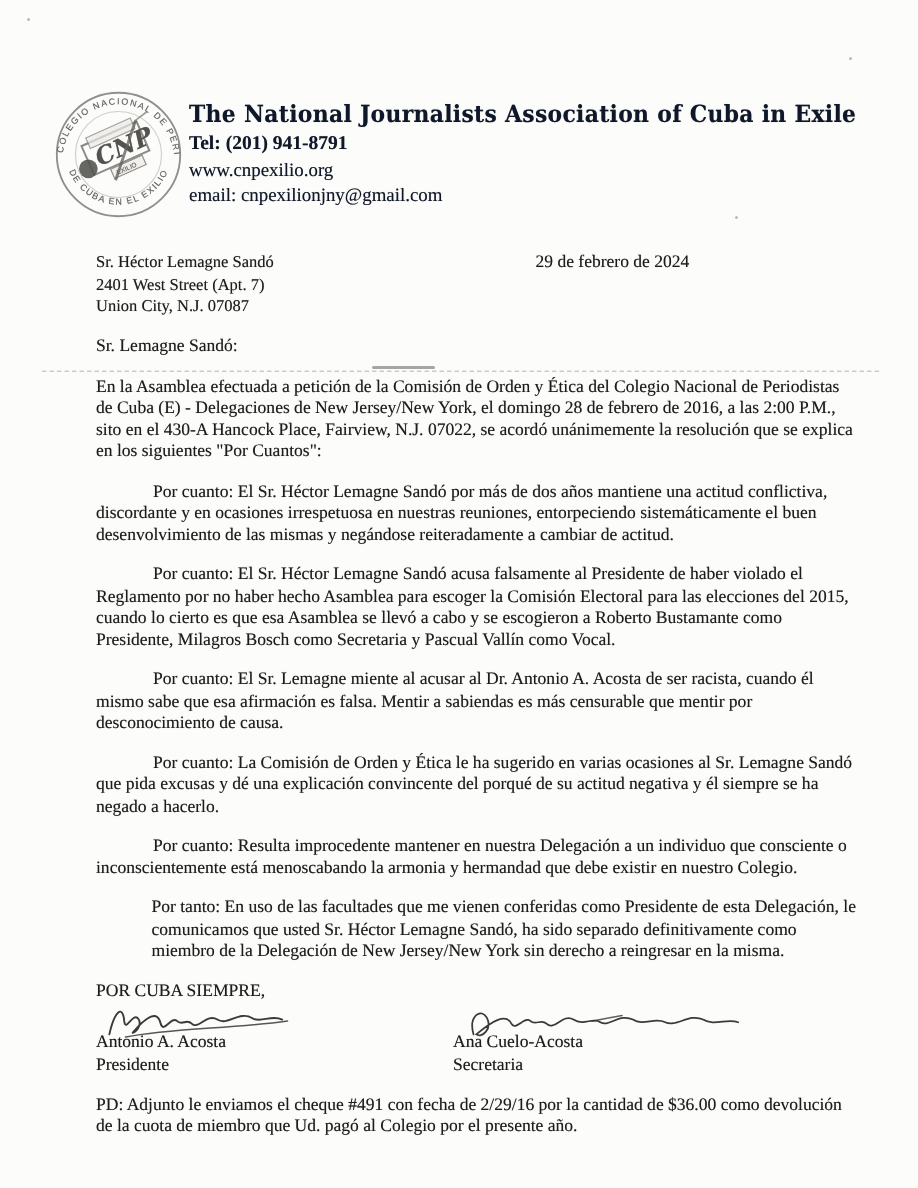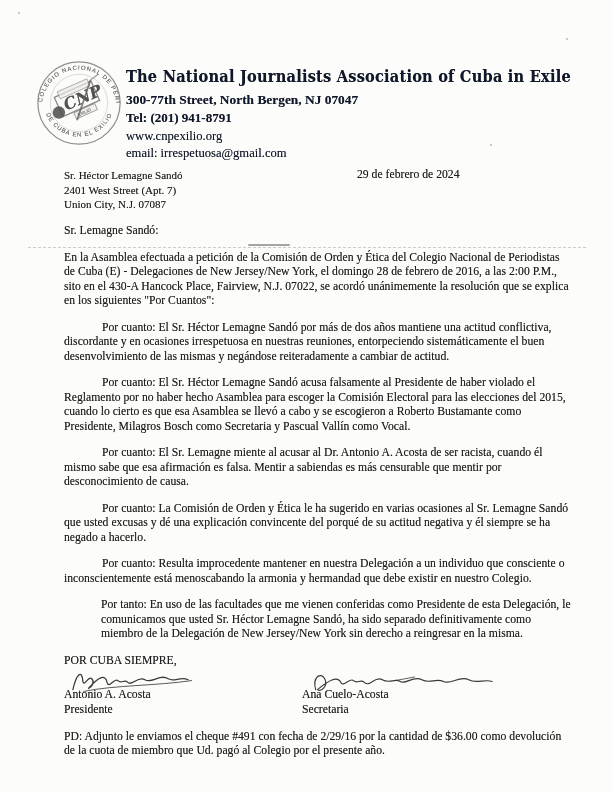--- a/index.html
+++ b/index.html
@@ -103,42 +103,41 @@
       </g>
       <circle cx="29" cy="56" r="6.5" fill="#3a3935" opacity=".88"></circle>
       <path d="M62,22 L48,64" stroke="#4a4945" stroke-width="2" opacity=".75"></path>
       <path d="M62,22 L70,16" stroke="#4a4945" stroke-width="1.2" opacity=".6"></path>
     </svg>
   </span>
 
 
   <div class="letterhead-center">
     <div class="org-name">The National Journalists Association of Cuba in Exile</div>
-    <div class="addr-line">300-77th Street, North Bergen, NJ 07047</div>
     <div class="tel-line">Tel: (201) 941-8791</div>
     <div class="web-line">www.cnpexilio.org</div>
-    <div class="email-line">email: irrespetuosa@gmail.com</div>
+    <div class="email-line">email: cnpexilionjny@gmail.com</div>
   </div>
 
   <div class="recipient">
     <div>Sr. Héctor Lemagne Sandó</div>
     <div>2401 West Street (Apt. 7)</div>
     <div>Union City, N.J.  07087</div>
   </div>
 
   <div class="date-line">29 de febrero de 2024</div>
 
   <div class="body-block">
     <p class="salutation">Sr. Lemagne Sandó:</p>
 
     <p>En la Asamblea efectuada a petición de la Comisión de Orden y Ética del Colegio Nacional de Periodistas de Cuba (E) - Delegaciones de New Jersey/New York, el domingo 28 de febrero de 2016, a las 2:00 P.M., sito en el 430-A Hancock Place, Fairview, N.J. 07022, se acordó unánimemente la resolución que se explica en los siguientes "Por Cuantos":</p>
     <p class="indent">Por cuanto: El Sr. Héctor Lemagne Sandó por más de dos años mantiene una actitud conflictiva, discordante y en ocasiones irrespetuosa en nuestras reuniones, entorpeciendo sistemáticamente el buen desenvolvimiento de las mismas y negándose reiteradamente a cambiar de actitud.</p>
     <p class="indent">Por cuanto: El Sr. Héctor Lemagne Sandó acusa falsamente al Presidente de haber violado el Reglamento por no haber hecho Asamblea para escoger la Comisión Electoral para las elecciones del 2015, cuando lo cierto es que esa Asamblea se llevó a cabo y se escogieron a Roberto Bustamante como Presidente, Milagros Bosch como Secretaria y Pascual Vallín como Vocal.</p>
     <p class="indent">Por cuanto: El Sr. Lemagne miente al acusar al Dr. Antonio A. Acosta de ser racista, cuando él mismo sabe que esa afirmación es falsa. Mentir a sabiendas es más censurable que mentir por desconocimiento de causa.</p>
-    <p class="indent">Por cuanto: La Comisión de Orden y Ética le ha sugerido en varias ocasiones al Sr. Lemagne Sandó que usted excusas y dé una explicación convincente del porqué de su actitud negativa y él siempre se ha negado a hacerlo.</p>
+    <p class="indent">Por cuanto: La Comisión de Orden y Ética le ha sugerido en varias ocasiones al Sr. Lemagne Sandó que pida excusas y dé una explicación convincente del porqué de su actitud negativa y él siempre se ha negado a hacerlo.</p>
     <p class="indent">Por cuanto: Resulta improcedente mantener en nuestra Delegación a un individuo que consciente o inconscientemente está menoscabando la armonia y hermandad que debe existir en nuestro Colegio.</p>
     <p class="bold">Por tanto: En uso de las facultades que me vienen conferidas como Presidente de esta Delegación, le comunicamos que usted Sr. Héctor Lemagne Sandó, ha sido separado definitivamente como miembro de la Delegación de New Jersey/New York sin derecho a reingresar en la misma.</p>
 
     <p class="slogan">POR CUBA SIEMPRE,</p>
 
     <div class="sig-row">
       <div class="sig-col">
         <svg class="sig-script" width="150" height="30" viewBox="0 0 150 30">
           <path d="M6,24 C10,6 16,2 17,14 C18,23 23,8 27,12 C30,15 28,21 23,23 C34,10 42,6 44,16 C46,24 52,10 56,14 C60,18 63,12 67,16 C72,21 78,8 86,13 C94,18 102,6 112,12 C118,16 126,9 134,13" fill="none" stroke="#3a3a38" stroke-width="1.4" stroke-linecap="round"></path>
           <path d="M18,26 C52,19 96,20 138,14" fill="none" stroke="#3a3a38" stroke-width="1.1" stroke-linecap="round" opacity=".85"></path>

